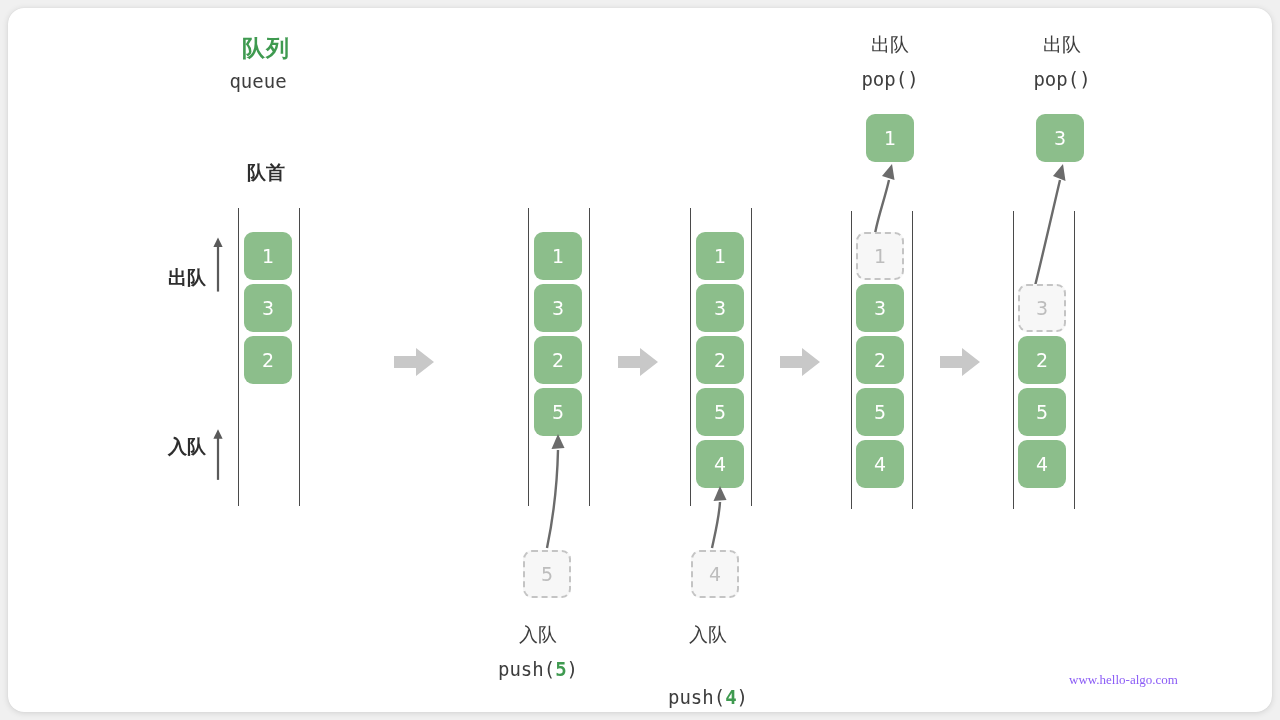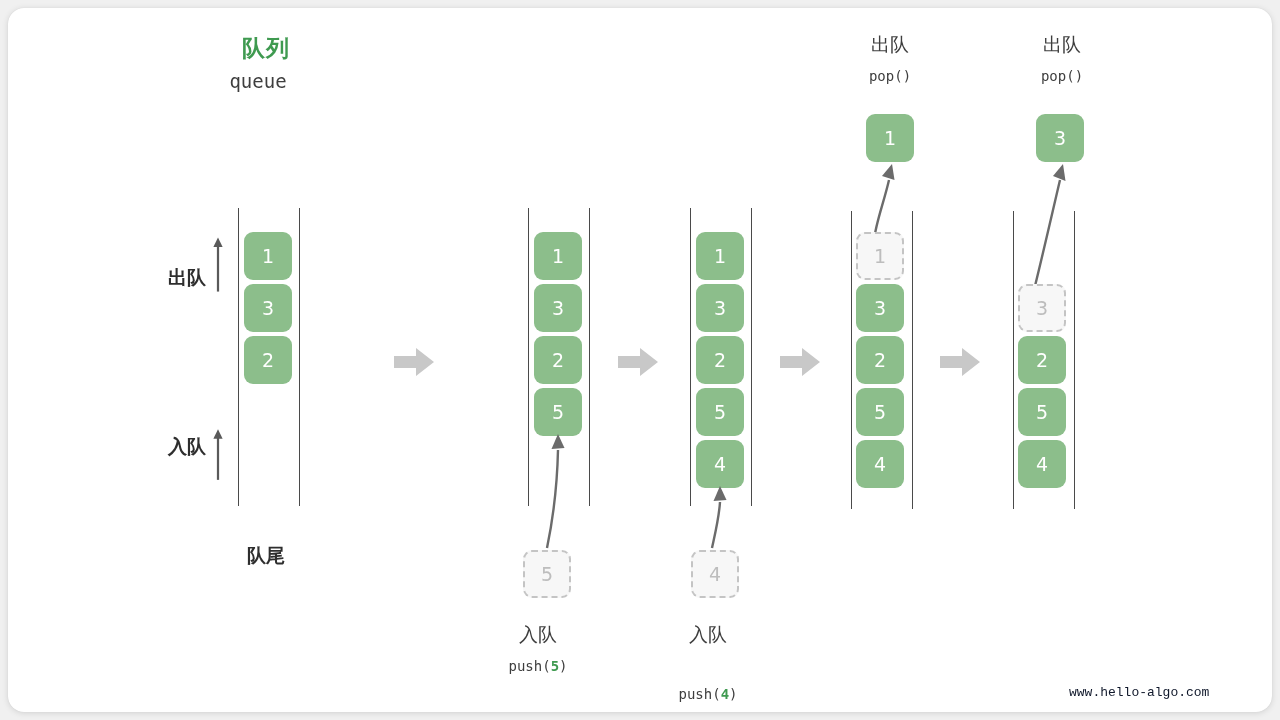--- a/index.html
+++ b/index.html
@@ -58,36 +58,35 @@
     text-align: center;
     white-space: nowrap;
   }
   .op-cn {
     font-size: 19px;
     color: #3e3e3e;
     text-align: center;
     white-space: nowrap;
   }
   .op-code {
-    font-size: 14px;
+    font-size: 19px;
     color: #3e3e3e;
     font-family: "DejaVu Sans Mono", "Liberation Mono", monospace;
     text-align: center;
     white-space: nowrap;
   }
   .op-code .num {
     color: #3f9a50;
     font-weight: bold;
   }
   .watermark {
     font-size: 13px;
-    color: #0f172a;
-    font-family: Liberation Mono, monospace;
-    white-space: nowrap;
-    margin-top: 13px;
+    color: #8b5cf6;
+    font-family: Liberation Serif, serif;
+    white-space: nowrap;
   }
 
   
   .cell {
     width: 48px;
     height: 48px;
     border-radius: 9px;
     display: flex;
     align-items: center;
     justify-content: center;
@@ -121,21 +120,21 @@
 </style>
 </head>
 <body>
 
 <div id="canvas">
   <div class="card"></div>
 
   <div class="abs title-cn" style="left:186px; top:33px; width:160px;">队列</div>
   <div class="abs title-en" style="left:178px; top:70px; width:160px;">queue</div>
 
-  <div class="abs label-bold" style="left:186px; top:543px; width:160px;">队尾</div>
+  <div class="abs label-bold" style="left:186px; top:160px; width:160px;">队首</div>
 
   <div class="abs label-bold" style="left:140px; top:265px; width:66px; text-align:right;">出队</div>
   <svg class="abs tick-arrow" style="left:212px; top:232px;" width="14" height="66" viewBox="0 0 14 66">
     <line x1="7" y1="64" x2="7" y2="10" stroke="#5a5a5a" stroke-width="2.6"></line>
     <polygon points="7,1 1.6,12 12.4,12" fill="#5a5a5a"></polygon>
   </svg>
 
   <div class="abs label-bold" style="left:140px; top:434px; width:66px; text-align:right;">入队</div>
   <svg class="abs tick-arrow" style="left:212px; top:424px;" width="14" height="62" viewBox="0 0 14 62">
     <line x1="7" y1="60" x2="7" y2="10" stroke="#5a5a5a" stroke-width="2.6"></line>

